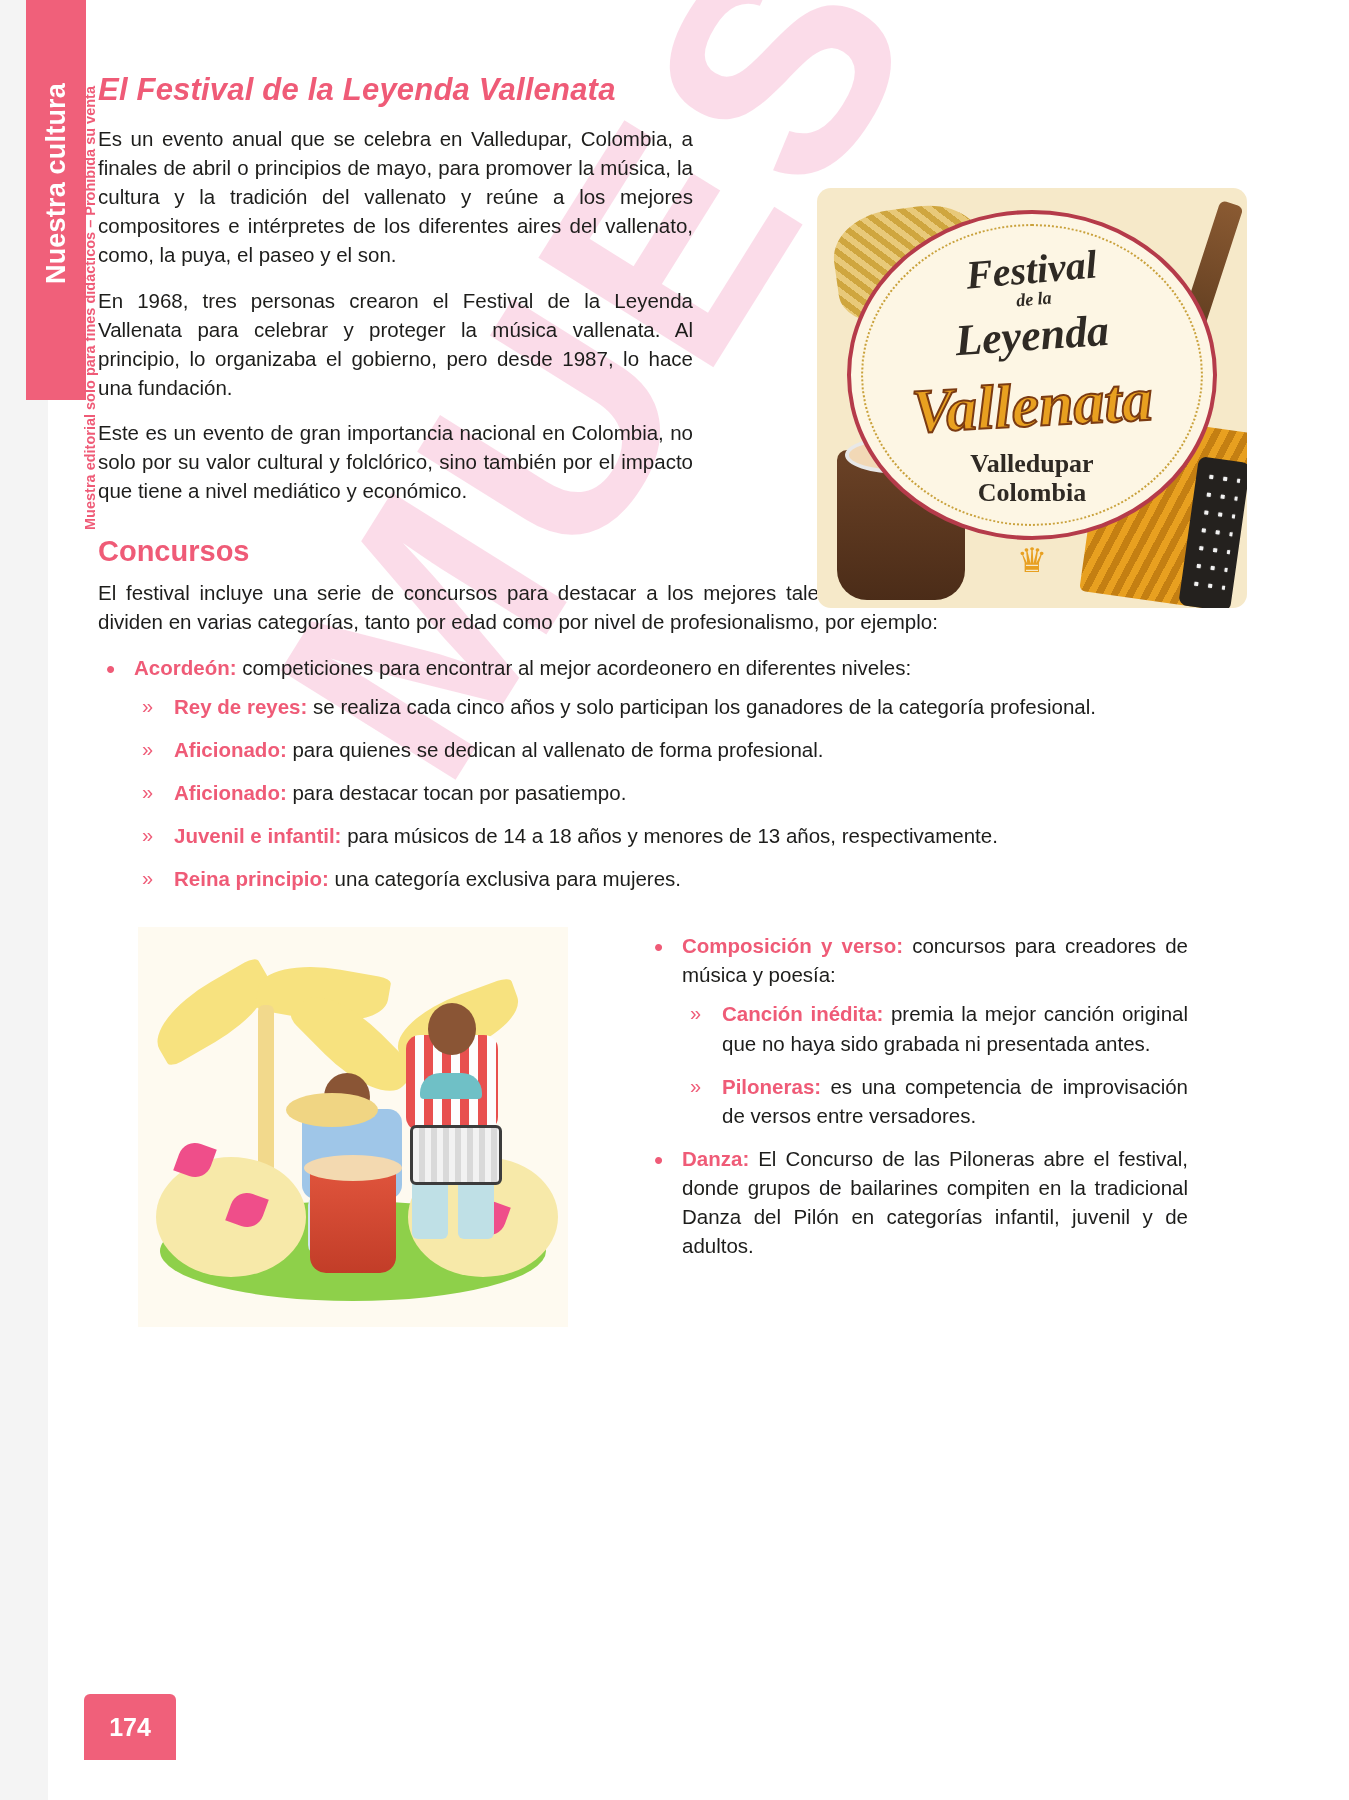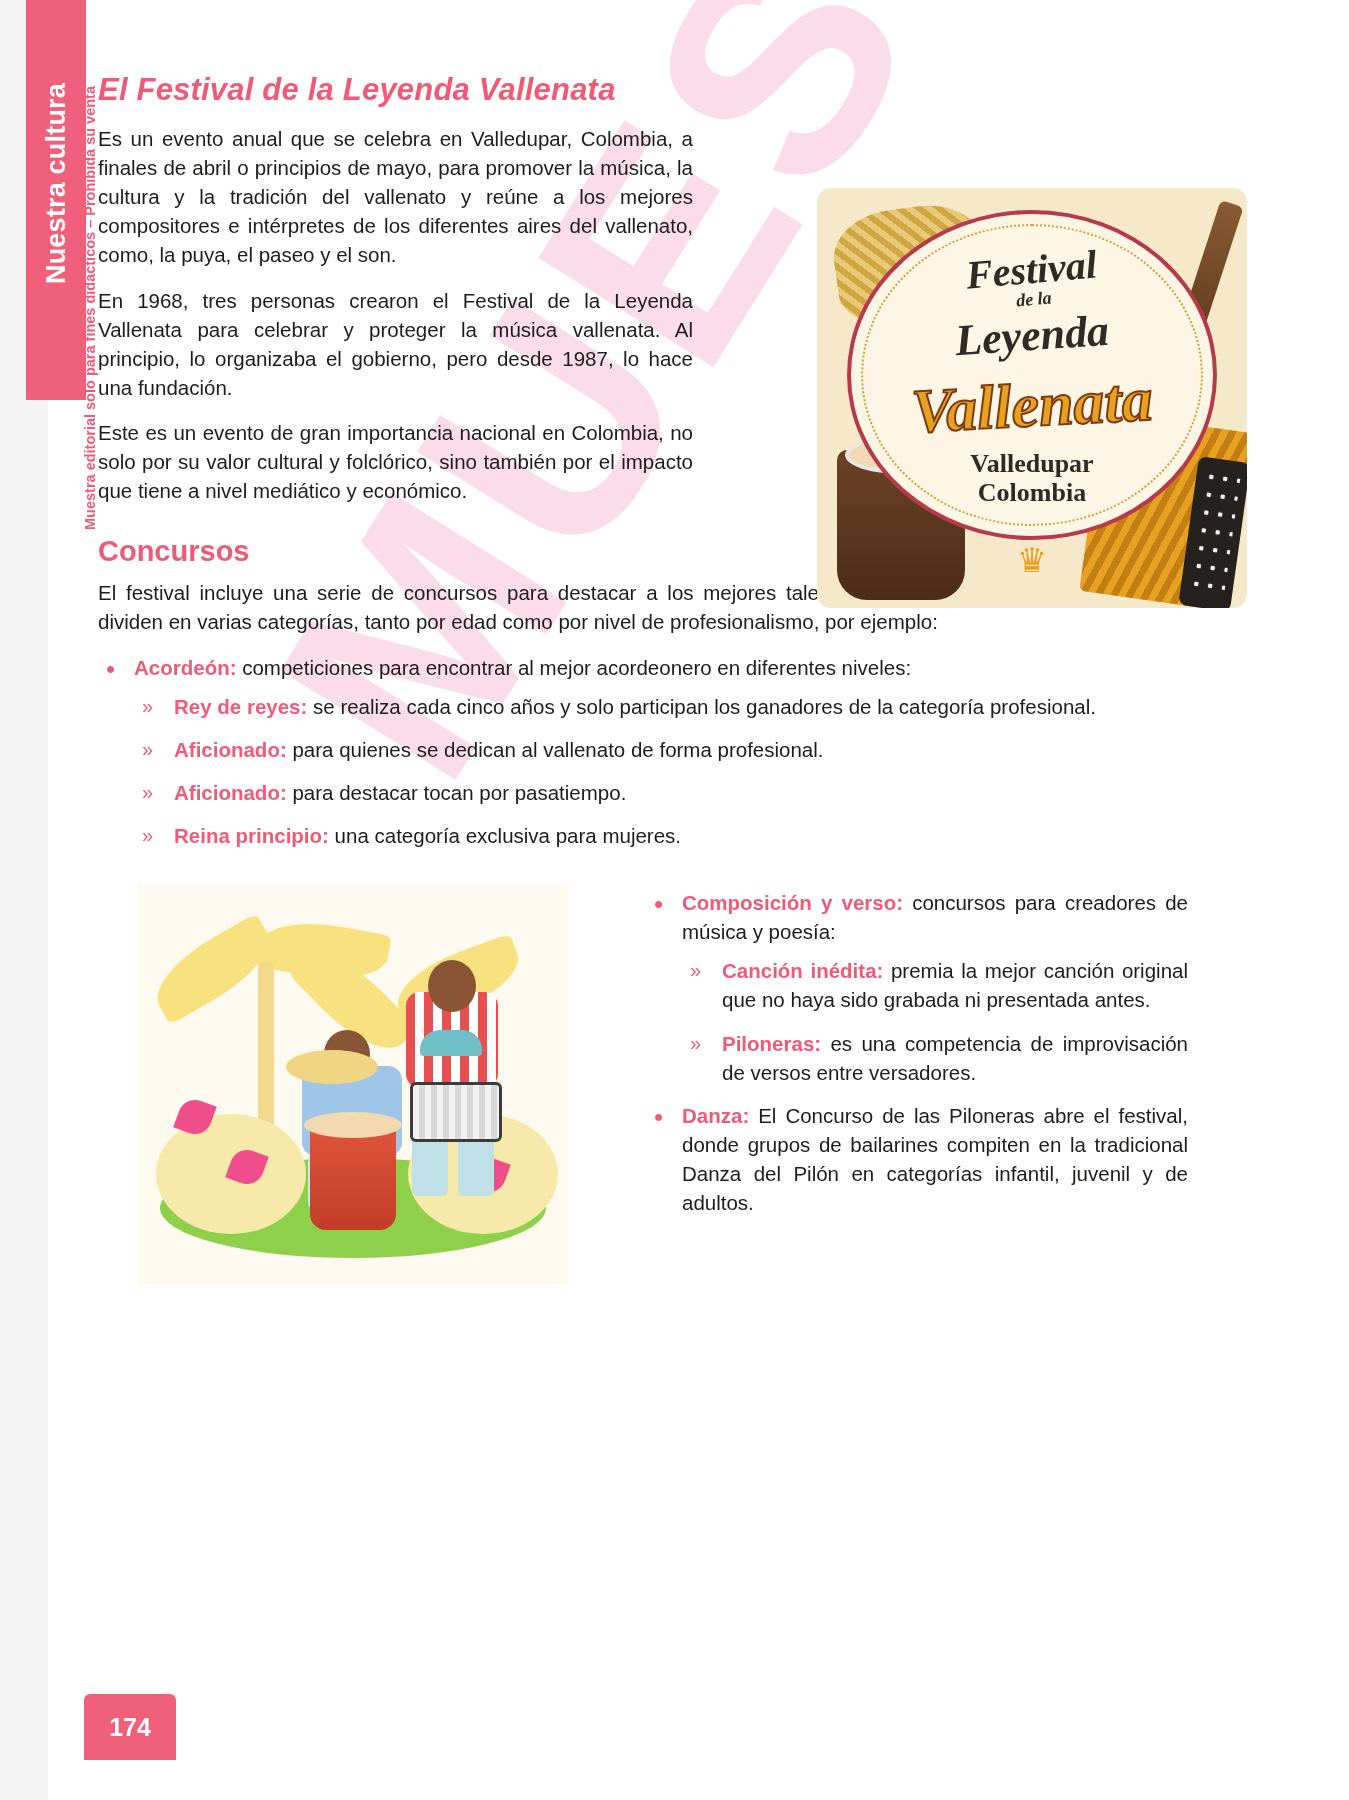--- a/index.html
+++ b/index.html
@@ -456,20 +456,23 @@
         <li>
           <span class="lead">Rey de reyes:</span><span> se realiza cada cinco años y solo participan los ganadores de la categoría profesional.</span>
         </li>
         <li>
           <span class="lead">Aficionado:</span><span> para quienes se dedican al vallenato de forma profesional.</span>
         </li>
         <li>
           <span class="lead">Aficionado:</span><span> para destacar tocan por pasatiempo.</span>
         </li>
         <li>
+          <span class="lead">Juvenil e infantil:</span><span> para músicos de 14 a 18 años y menores de 13 años, respectivamente.</span>
+        </li>
+        <li>
           <span class="lead">Reina principio:</span><span> una categoría exclusiva para mujeres.</span>
         </li>
       </ul>
     </li>
   </ul>
 
   <div class="bottom-wrap">
 
     <figure class="photo-figure">
       <div class="photo">

